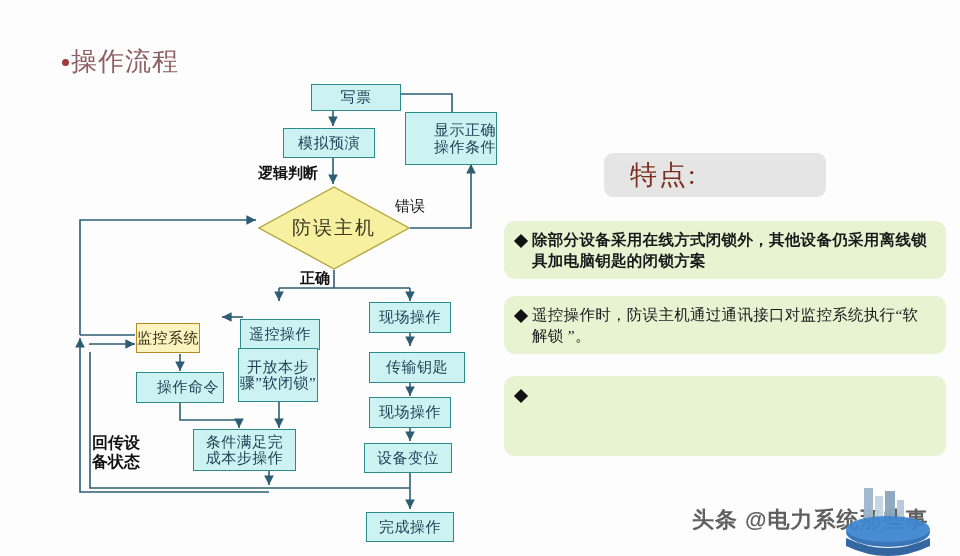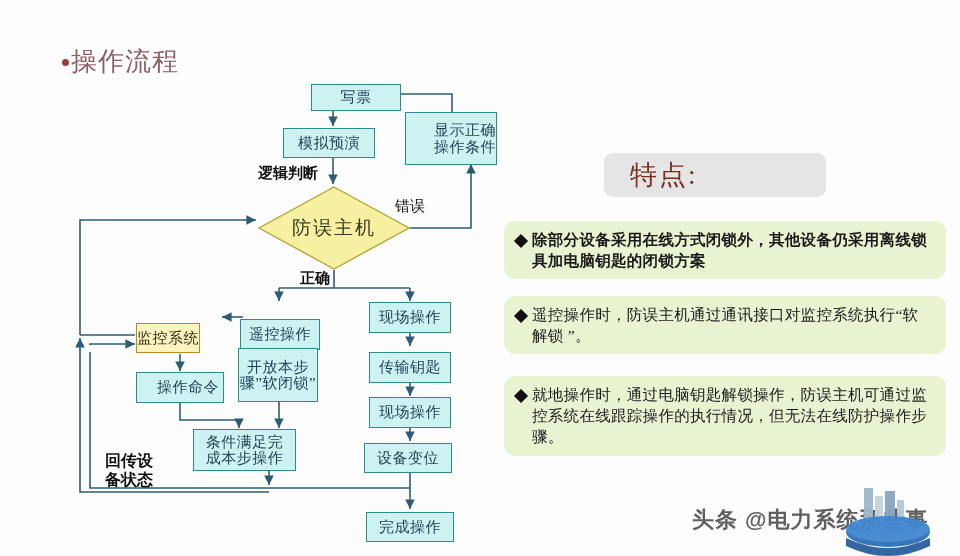--- a/index.html
+++ b/index.html
@@ -271,21 +271,21 @@
 
   <div class="fbox" style="left:369px; top:302px; width:82px; height:31px;">
     <span>现场操作</span>
   </div>
 
   <div class="fbox" style="left:238px; top:348px; width:80px; height:54px;">
     <span>开放本步
 骤”软闭锁”</span>
   </div>
 
-  <div class="fbox" style="left:369px; top:352px; width:82px; height:31px;">
+  <div class="fbox" style="left:369px; top:352px; width:96px; height:31px;">
     <span>传输钥匙</span>
   </div>
 
   <div class="fbox yellowbox" style="left:136px; top:323px; width:64px; height:30px;font-family:Liberation Serif, serif;">
     <span>监控系统</span>
   </div>
 
   <div class="fbox" style="left:369px; top:397px; width:82px; height:31px;">
     <span>现场操作</span>
   </div>
@@ -312,42 +312,41 @@
   </div>
 
   <div class="flabel" style="left:395px; top:197px; font-size:15px;">
     <span>错误</span>
   </div>
 
   <div class="flabel bold" style="left:300px; top:269px; font-size:15px;">
     <span>正确</span>
   </div>
 
-  <div class="flabel bold" style="left:92px; top:434px; font-size:16px; line-height:1.15; white-space:pre-line;padding-left:13px;">
+  <div class="flabel bold" style="left:92px; top:416px; font-size:16px; line-height:1.15; white-space:pre-line;">
     <span>回传设
 备状态</span>
   </div>
 
   <div id="feature-head">
     <span>特点:</span>
   </div>
 
   <div class="fcard" id="fcard1">
     <span class="diamond-bullet"></span>
     <span class="ftext">除部分设备采用在线方式闭锁外，其他设备仍采用离线锁具加电脑钥匙的闭锁方案</span>
   </div>
 
   <div class="fcard" id="fcard2">
     <span class="diamond-bullet"></span>
     <span class="ftext">遥控操作时，防误主机通过通讯接口对监控系统执行“软解锁 ”。</span>
   </div>
 
   <div class="fcard" id="fcard3">
     <span class="diamond-bullet"></span>
-    <span class="ftext">就地操作时，通过电脑钥匙解锁操作，防误主机可通过监控系统在线跟踪操作的执行情况，但无法在线防护操作步骤。</span>
   </div>
 
   <div id="watermark">
     <span>头条 @电力系统那些事</span>
   </div>
   <div id="wm-graphic">
     <svg viewBox="0 0 104 70" xmlns="http://www.w3.org/2000/svg">
       <rect x="28" y="2" width="9" height="30" fill="#9fb7cc"></rect>
       <rect x="39" y="10" width="8" height="22" fill="#c3d4e2"></rect>
       <rect x="49" y="5" width="10" height="27" fill="#8aa5bd"></rect>

